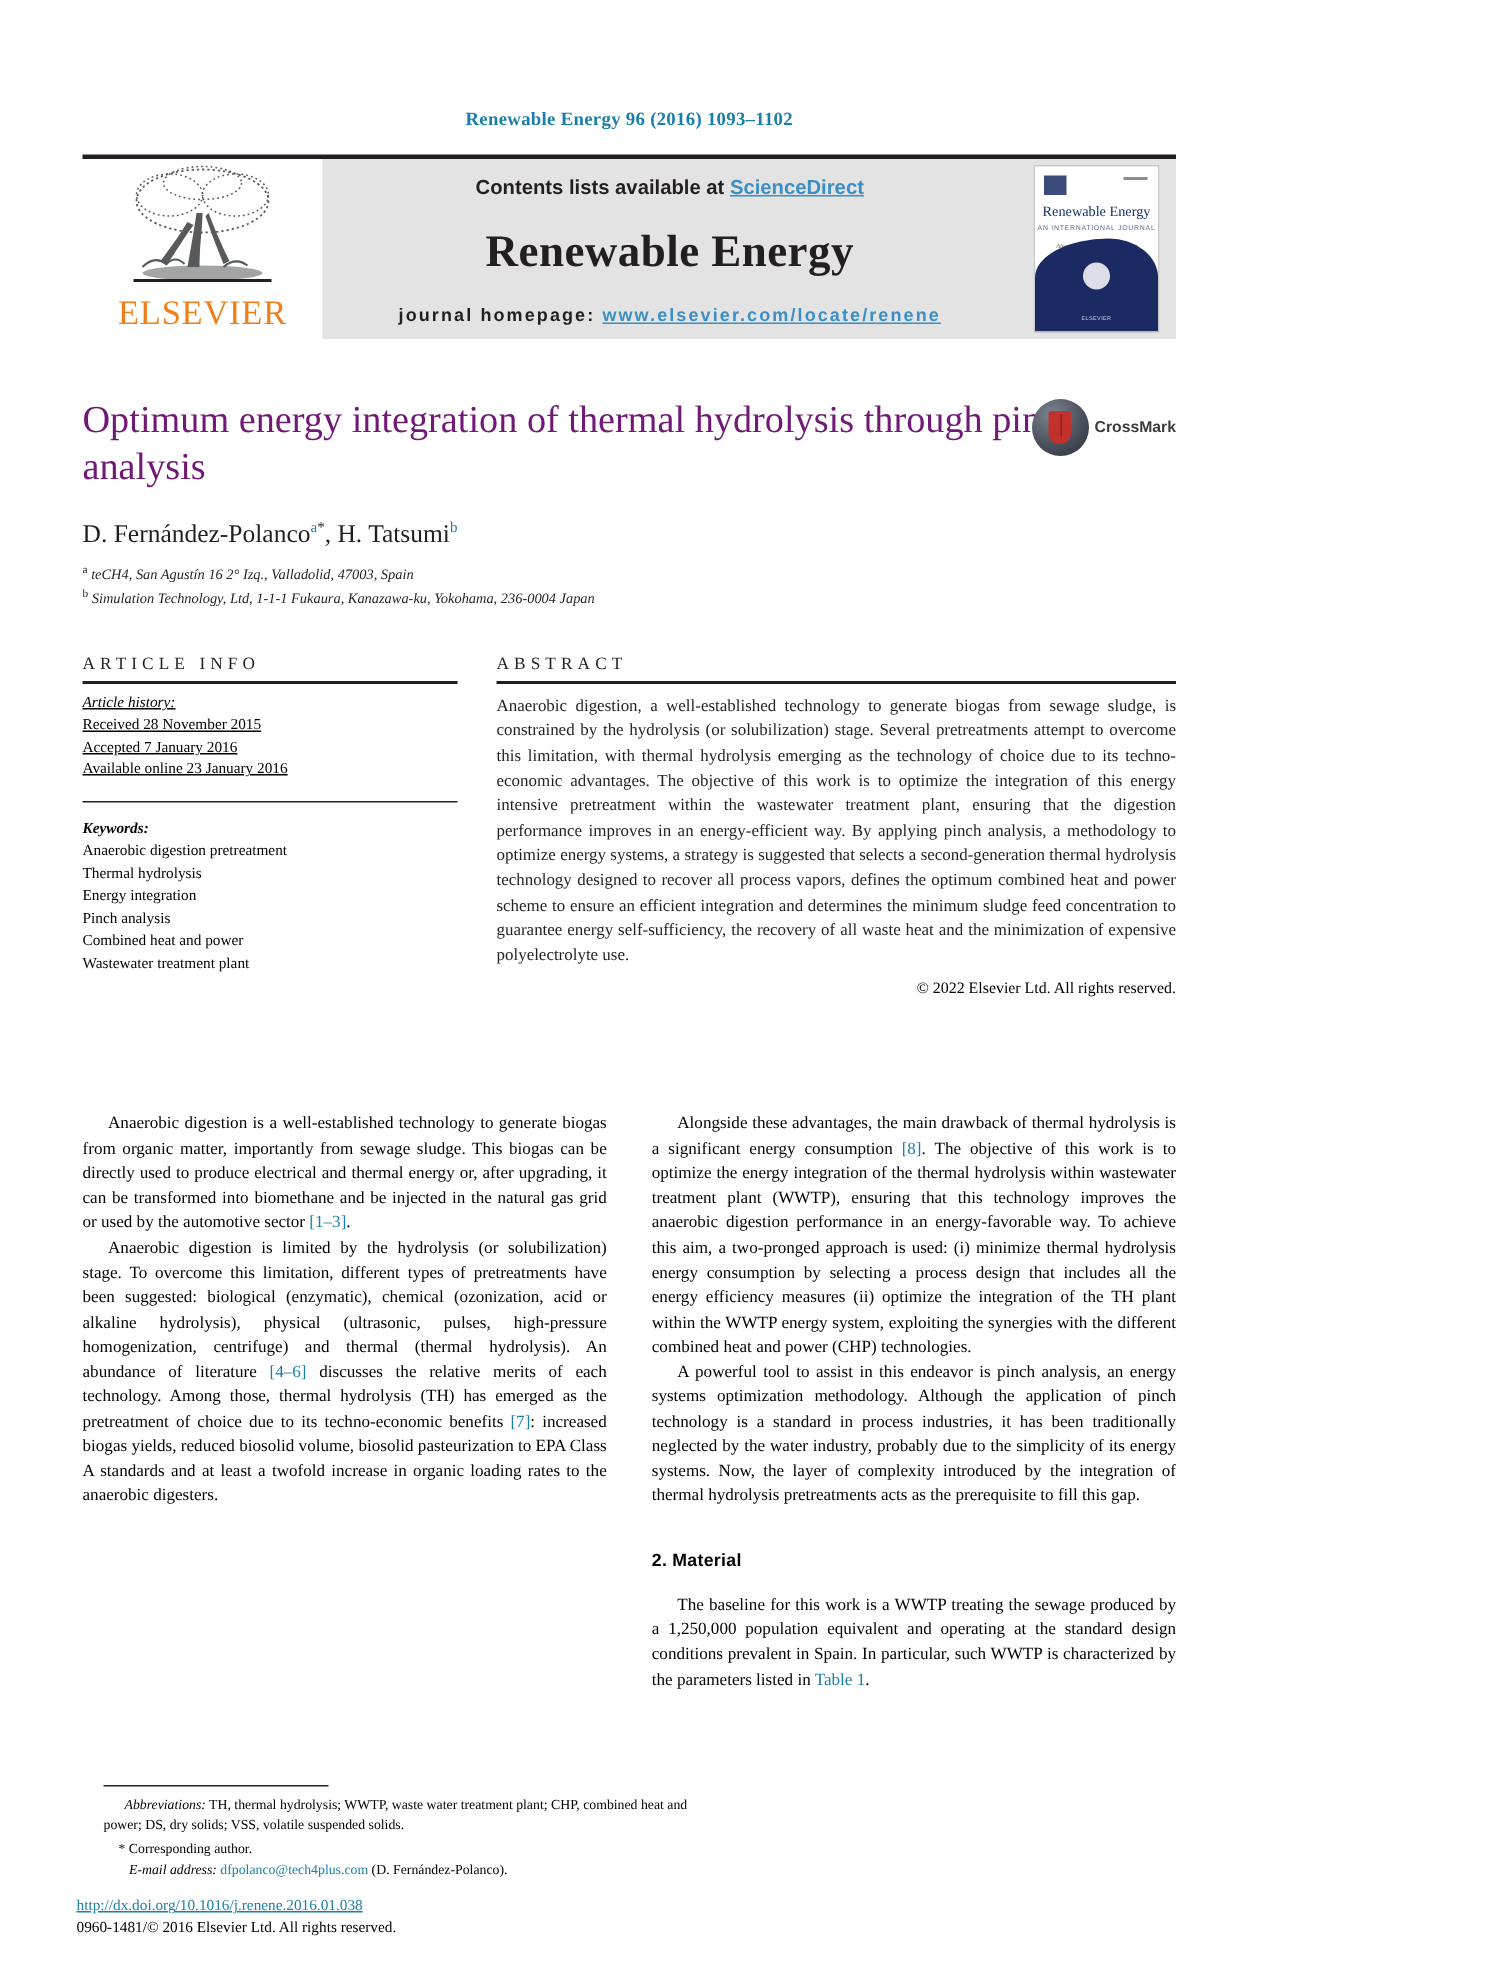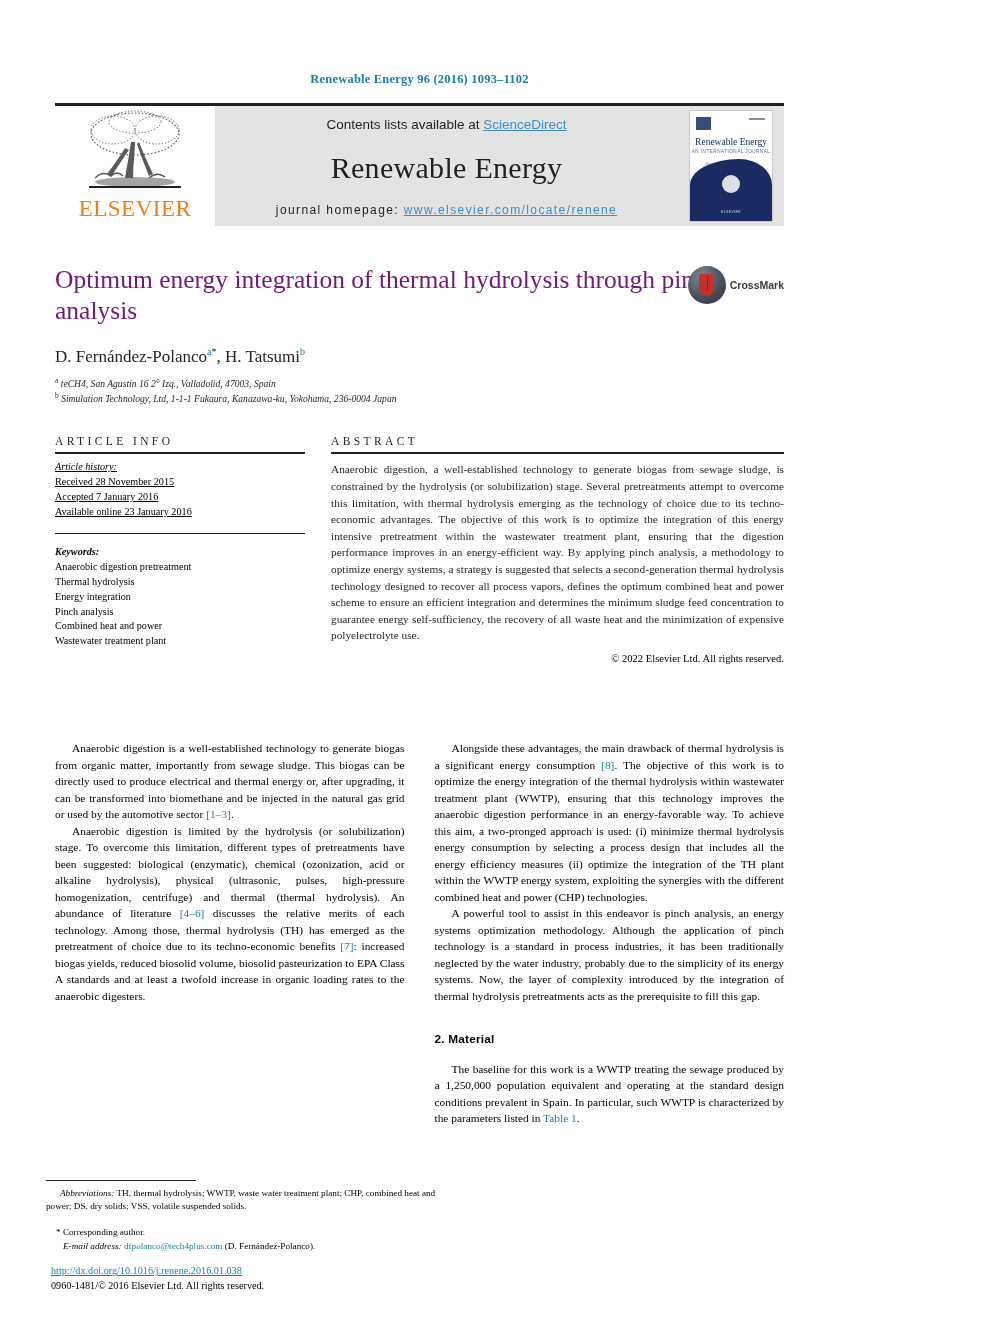--- a/index.html
+++ b/index.html
@@ -55,20 +55,21 @@
     margin-top: 1px;
   }
   .mast-center {
     flex: 1 1 auto;
     background: #e3e3e3;
     display: flex;
     flex-direction: column;
     align-items: center;
     justify-content: space-between;
     padding: 11px 0 9px 0;
+    font-weight: bold;
   }
   .contents-line { font-size: 13.5px; font-family: "Liberation Sans", sans-serif; color:#231f20; }
   .contents-line .sd { color: #3b8fc4; }
   .journal-name {
     font-family: "Liberation Serif", serif;
     font-size: 30px;
     color: #231f20;
     letter-spacing: .3px;
   }
   .homepage-line {
@@ -190,30 +191,30 @@
     margin: 0 0 13px 0;
     letter-spacing: .2px;
   }
   .bcol h2.spaced { margin-top: 26px; }
   .bcol p { margin: 0; text-indent: 17px; }
   a.ref, .ref { color: #1a7fa8; text-decoration: none; }
 
   
   .footnotes {
     position: absolute;
-    left: 46px;
+    left: 69px;
     bottom: 70px;
     width: 400px;
     font-size: 9.2px;
     line-height: 1.45;
   }
   .fn-rule { border-top: 1px solid #231f20; width: 150px; margin-bottom: 6px; }
   .fn-abbr { text-indent: 14px; }
   .fn-abbr i { font-style: italic; }
-  .fn-corr { margin-top: 13px; padding-left: 10px; }
+  .fn-corr { margin-top: 3px; padding-left: 10px; }
   .fn-email { padding-left: 17px; }
   .fn-email i { font-style: italic; }
 
   
   .doi-block {
     position: absolute;
     left: 51px;
     bottom: 30px;
     font-size: 10.2px;
     line-height: 1.4;

